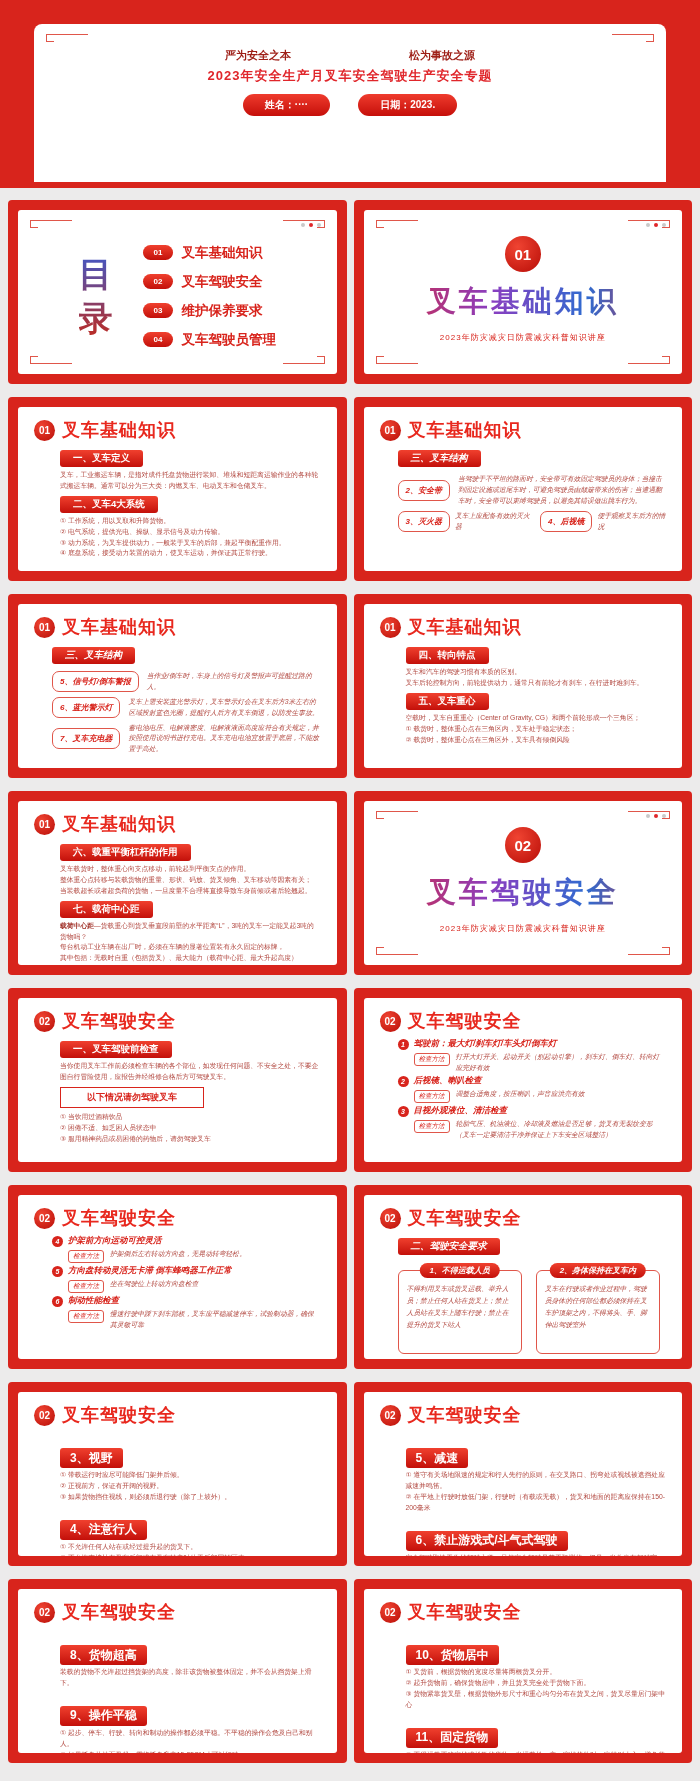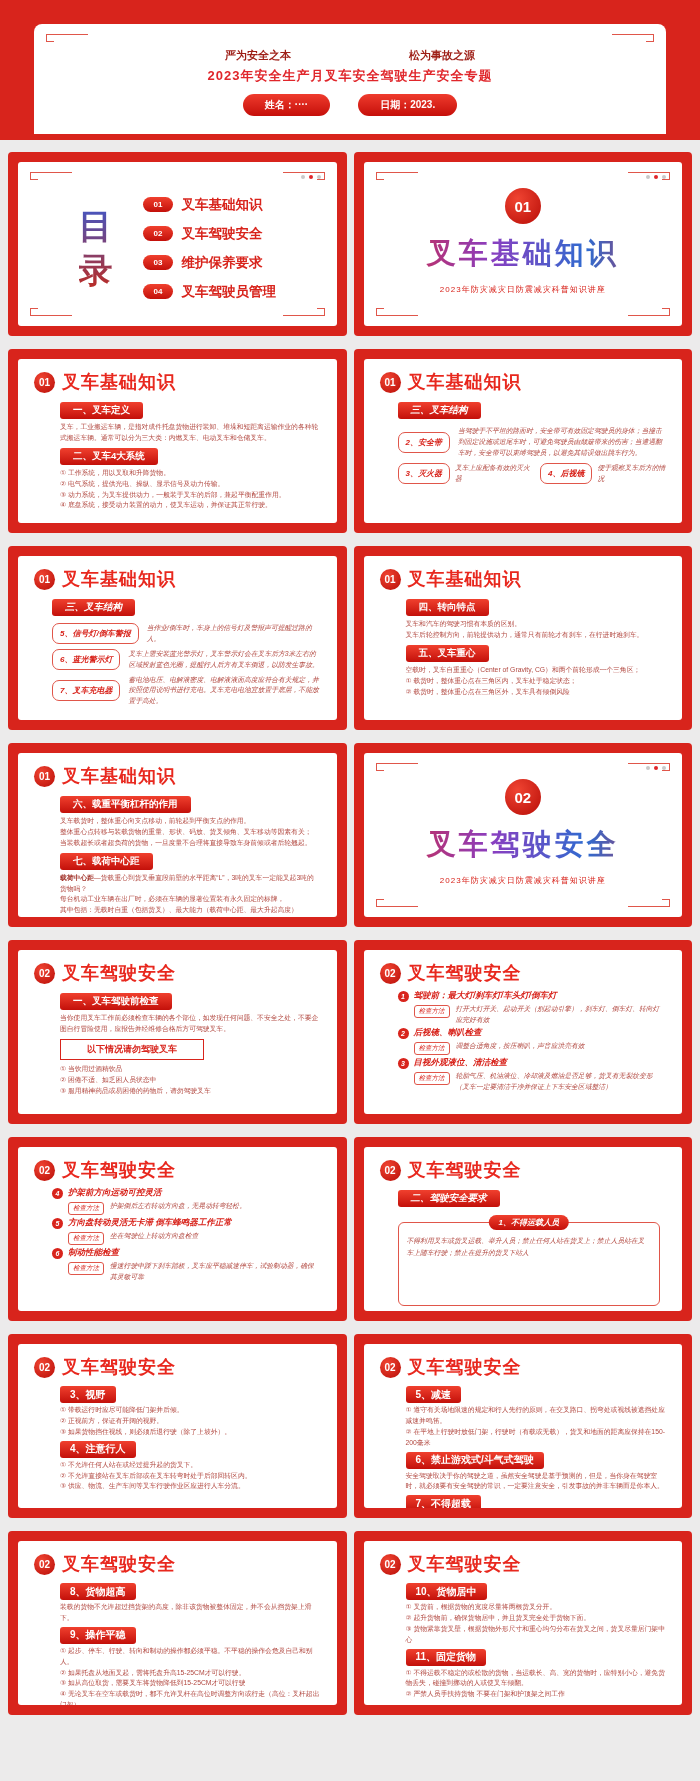--- a/index.html
+++ b/index.html
@@ -1,20 +1,20 @@
 <!DOCTYPE html>
 <html><head>
 <meta charset="utf-8">
 <style>
   html,body{margin:0;padding:0;}
   body{width:700px;background:#ecebeb;font-family:"Liberation Sans","DejaVu Sans",sans-serif;}
   .page{width:700px;position:relative;}
 
   
-  .cover{height:140px;background:#d8241c;padding:24px 34px 6px;box-sizing:border-box;}
+  .cover{height:188px;background:#d8241c;padding:24px 34px 6px;box-sizing:border-box;}
   .cover-inner{background:#fff;height:100%;border-radius:8px 8px 0 0;position:relative;text-align:center;padding-top:24px;box-sizing:border-box;overflow:hidden;}
   .mottos{display:flex;justify-content:center;gap:118px;font-size:11px;font-weight:700;color:#9e1f17;}
   .cover-title{font-size:46px;font-weight:900;letter-spacing:5px;line-height:1.1;margin-top:2px;
     background:linear-gradient(90deg,#2f6bd0 0%,#6a4ab8 45%,#d8261c 85%);
     -webkit-background-clip:text;background-clip:text;color:transparent;}
   .cover-sub{font-size:13px;font-weight:700;color:#e0262b;margin-top:4px;letter-spacing:1px;}
   .cover-pills{margin-top:9px;display:flex;justify-content:center;gap:28px;}
   .cpill{background:linear-gradient(180deg,#ef3b2d,#c50f0a);color:#fff;font-size:10px;font-weight:700;padding:4px 22px;border-radius:12px;}
 
   
@@ -51,21 +51,21 @@
     -webkit-background-clip:text;background-clip:text;color:transparent;}
   .sec-sub{text-align:center;font-size:8px;color:#d8241c;margin-top:10px;letter-spacing:1px;}
 
   
   .s-head{display:flex;align-items:center;gap:7px;padding:11px 0 0 16px;}
   .badge{width:21px;height:21px;border-radius:50%;background:radial-gradient(circle at 35% 30%,#f04432,#b80d07);color:#fff;font-size:10px;font-weight:800;display:flex;align-items:center;justify-content:center;flex:0 0 auto;}
   .s-title{font-size:18px;font-weight:800;color:#e8281e;letter-spacing:1px;}
   .s-body{padding:4px 16px 0 42px;}
   .s-body.tight{padding-left:34px;font-style:italic;}
   .pill{display:inline-block;background:linear-gradient(180deg,#f0402e,#c3100a);color:#fff;font-size:9.5px;font-weight:700;padding:2px 13px;border-radius:3px;margin:4px 0 3px;}
-  .pill.sm{font-size:10px;padding:1.5px 10px;margin:3px 0 2px;}
+  .pill.sm{font-size:12px;padding:1.5px 10px;margin:17px 0 2px;}
   .line{font-size:6.8px;color:#b24840;line-height:1.6;}
   .line b{color:#9e2b22;}
 
   .lrow{display:flex;align-items:center;gap:8px;margin:4px 0;}
   .lbox{flex:0 0 auto;border:1px solid #e0564a;border-radius:7px;color:#d8241c;font-size:8px;font-weight:700;padding:4px 7px;background:#fff;white-space:nowrap;}
   .ltext{font-size:6.8px;color:#b24840;line-height:1.6;}
   .lrow-pair{display:flex;gap:10px;margin:4px 0;}
   .lrow-pair .lrow{margin:0;gap:5px;}
 
   .nrow{display:flex;align-items:center;gap:5px;margin-top:1px;text-align:right;}
@@ -393,20 +393,24 @@
           <span class="badge">02</span>
           <span class="s-title">叉车驾驶安全</span>
         </div>
         <div class="s-body tight">
           <div class="pill">二、驾驶安全要求</div>
           <div class="dbox-row">
             <div class="dbox">
               <span class="dbox-title">1、不得运载人员</span>
               <div class="dbox-text">不得利用叉车或货叉运载、举升人员；禁止任何人站在货叉上；禁止人员站在叉车上随车行驶；禁止在提升的货叉下站人</div>
             </div>
+            <div class="dbox">
+              <span class="dbox-title">2、身体保持在叉车内</span>
+              <div class="dbox-text">叉车在行驶或者作业过程中，驾驶员身体的任何部位都必须保持在叉车护顶架之内，不得将头、手、脚伸出驾驶室外</div>
+            </div>
           </div>
         </div>
       </div>
     </div>
 
     <div class="cell">
       <div class="slide">
         <div class="s-head">
           <span class="badge">02</span>
           <span class="s-title">叉车驾驶安全</span>

